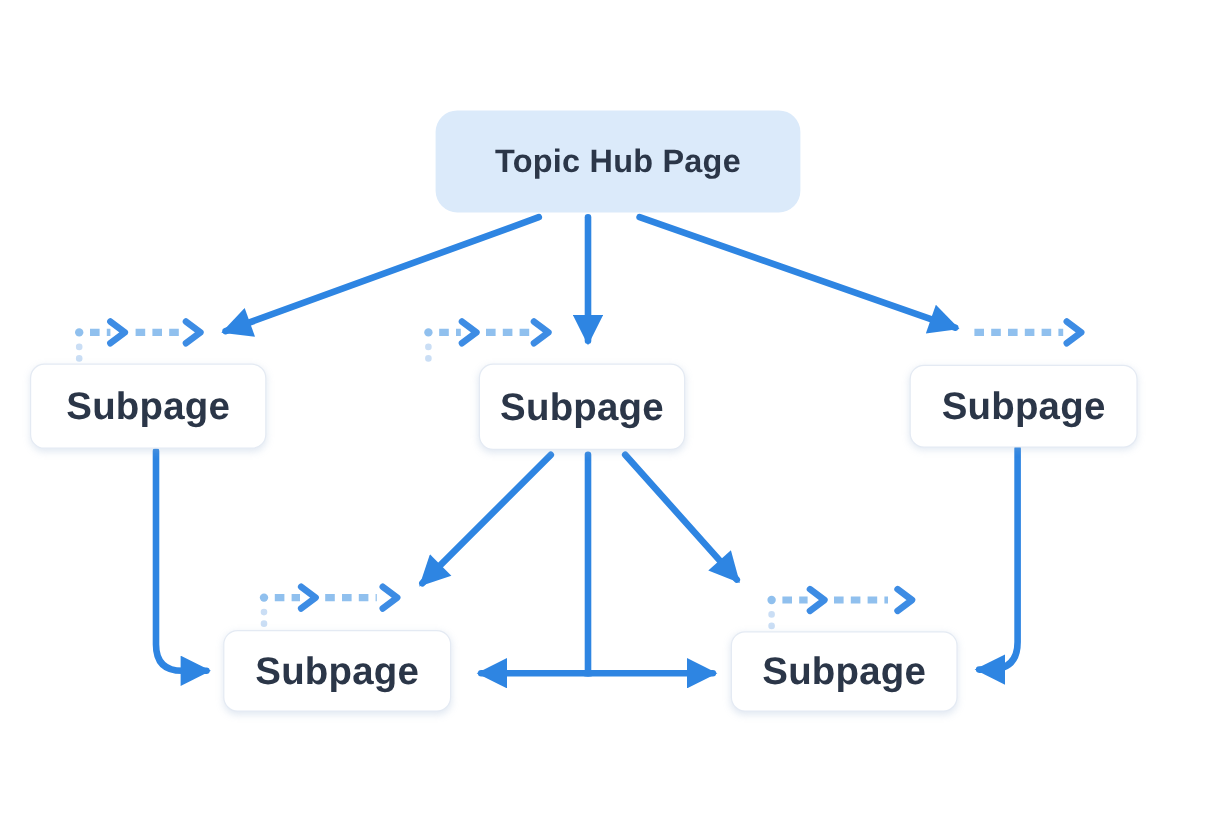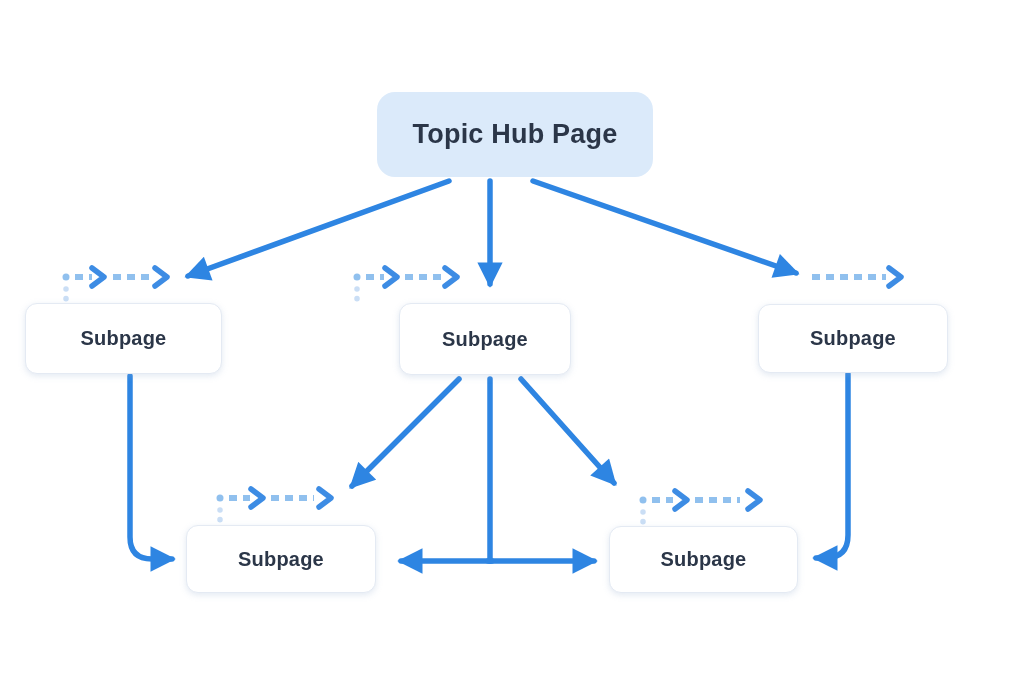--- a/index.html
+++ b/index.html
@@ -32,21 +32,21 @@
   }
 
   .node {
     position:absolute;
     display:flex; align-items:center; justify-content:center;
     background: var(--node-fill, #ffffff);
     border:1.5px solid var(--node-border, #e4eaf3);
     border-radius:12px;
     box-shadow:0 2px 6px rgba(150,175,210,0.28);
     color: var(--text, #2b3648);
-    font-weight:700; font-size:20px; letter-spacing:0.2px;
+    font-weight:700; font-size:32px; letter-spacing:0.2px;
     box-sizing:border-box;
   }
   .node.hub {
     background: var(--hub-fill, #dbeafa);
     border:none; border-radius:18px; box-shadow:none;
     font-size:27px;
   }
 </style>
 </head>
 <body>
@@ -110,21 +110,21 @@
     <g>
       <circle class="dot" cx="643" cy="500" r="3.5"></circle>
       <path class="edge-dashed" d="M652,500 H673"></path>
       <path class="chevron" d="M675,491 L687,500 L675,509"></path>
       <path class="edge-dashed" d="M695,500 H740"></path>
       <path class="chevron" d="M748,491 L760,500 L748,509"></path>
       <path class="tail" d="M643,512 V524"></path>
     </g>
   </svg>
 
-  <div class="node hub" style="left:363px; top:92px; width:276px; height:85px;margin-left:14px;">
+  <div class="node hub" style="left:363px; top:92px; width:304px; height:85px;">
     <span>Topic Hub Page</span>
   </div>
 
   <div class="node" style="left:25px; top:303px; width:197px; height:71px;">
     <span>Subpage</span>
   </div>
 
   <div class="node" style="left:399px; top:303px; width:172px; height:72px;">
     <span>Subpage</span>
   </div>

